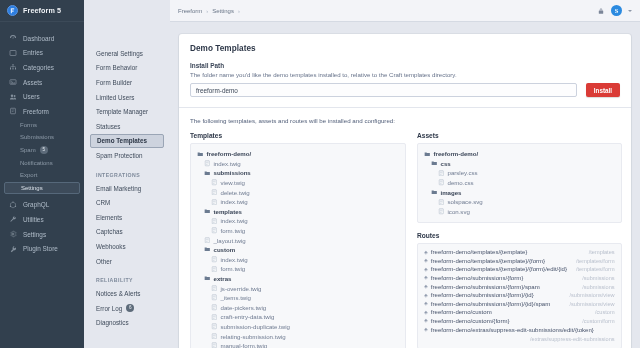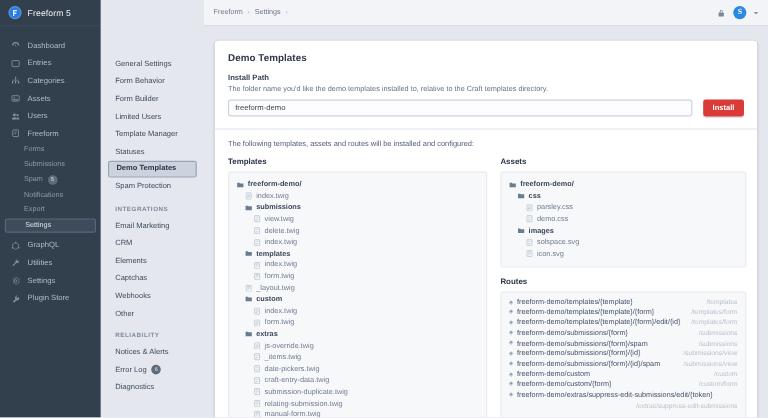--- a/index.html
+++ b/index.html
@@ -25,21 +25,21 @@
     padding: 0 7px; gap: 5px;
     border-bottom: 1px solid #3c4a58;
   }
   .brand-logo {
     width: 11px; height: 11px; border-radius: 50%;
     background: #2b7de0; flex: 0 0 11px;
     display: flex; align-items: center; justify-content: center;
     color: #cfe2fa; font-size: 6px; font-weight: bold;
     border: 1px solid #5a94df;
   }
-  .brand-name { color: #eef1f5; font-size: 7.2px; font-weight: normal; letter-spacing: .1px; }
+  .brand-name { color: #eef1f5; font-size: 7.2px; font-weight: bold; letter-spacing: .1px; }
 
   .nav { padding-top: 9px; flex: 1; }
   .nav-item {
     display: flex; align-items: center; gap: 6px;
     padding: 0 9px; height: 14.6px;
     color: #b0bcc9; font-size: 6.4px; cursor: pointer;
   }
   .nav-item .ic { width: 8px; height: 8px; flex: 0 0 8px; opacity: .62; display:flex; align-items:center; justify-content:center;}
   .nav-item .ic svg { width: 8px; height: 8px; display: block; fill: #b7c2ce; }
   .sub-item {

